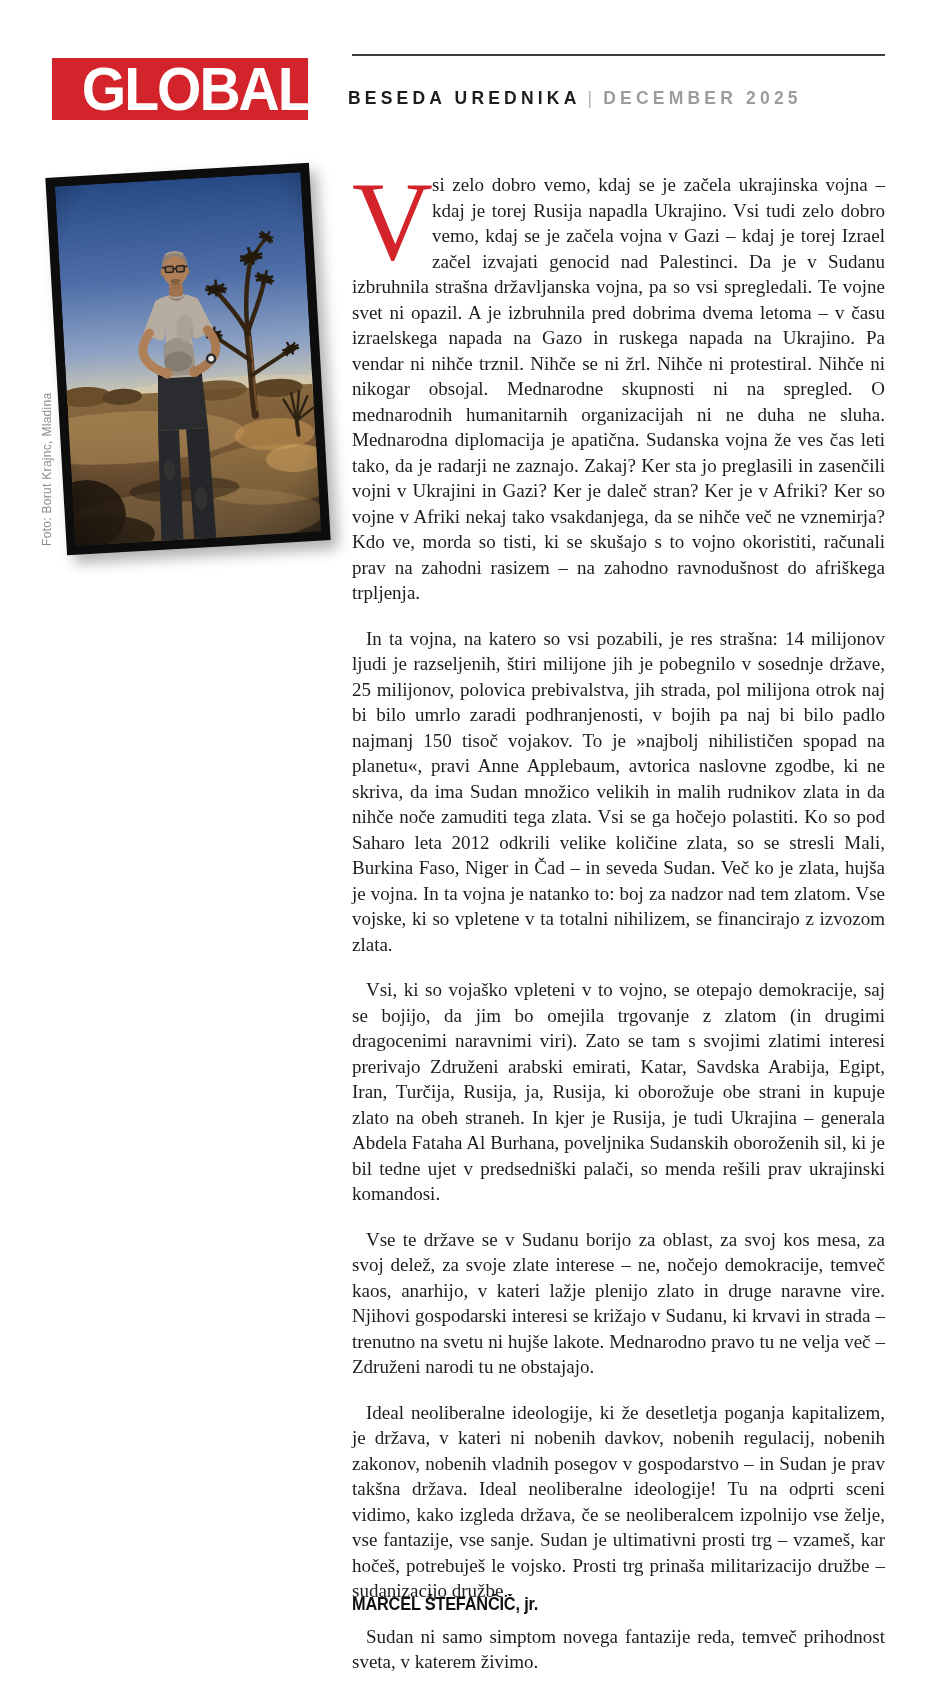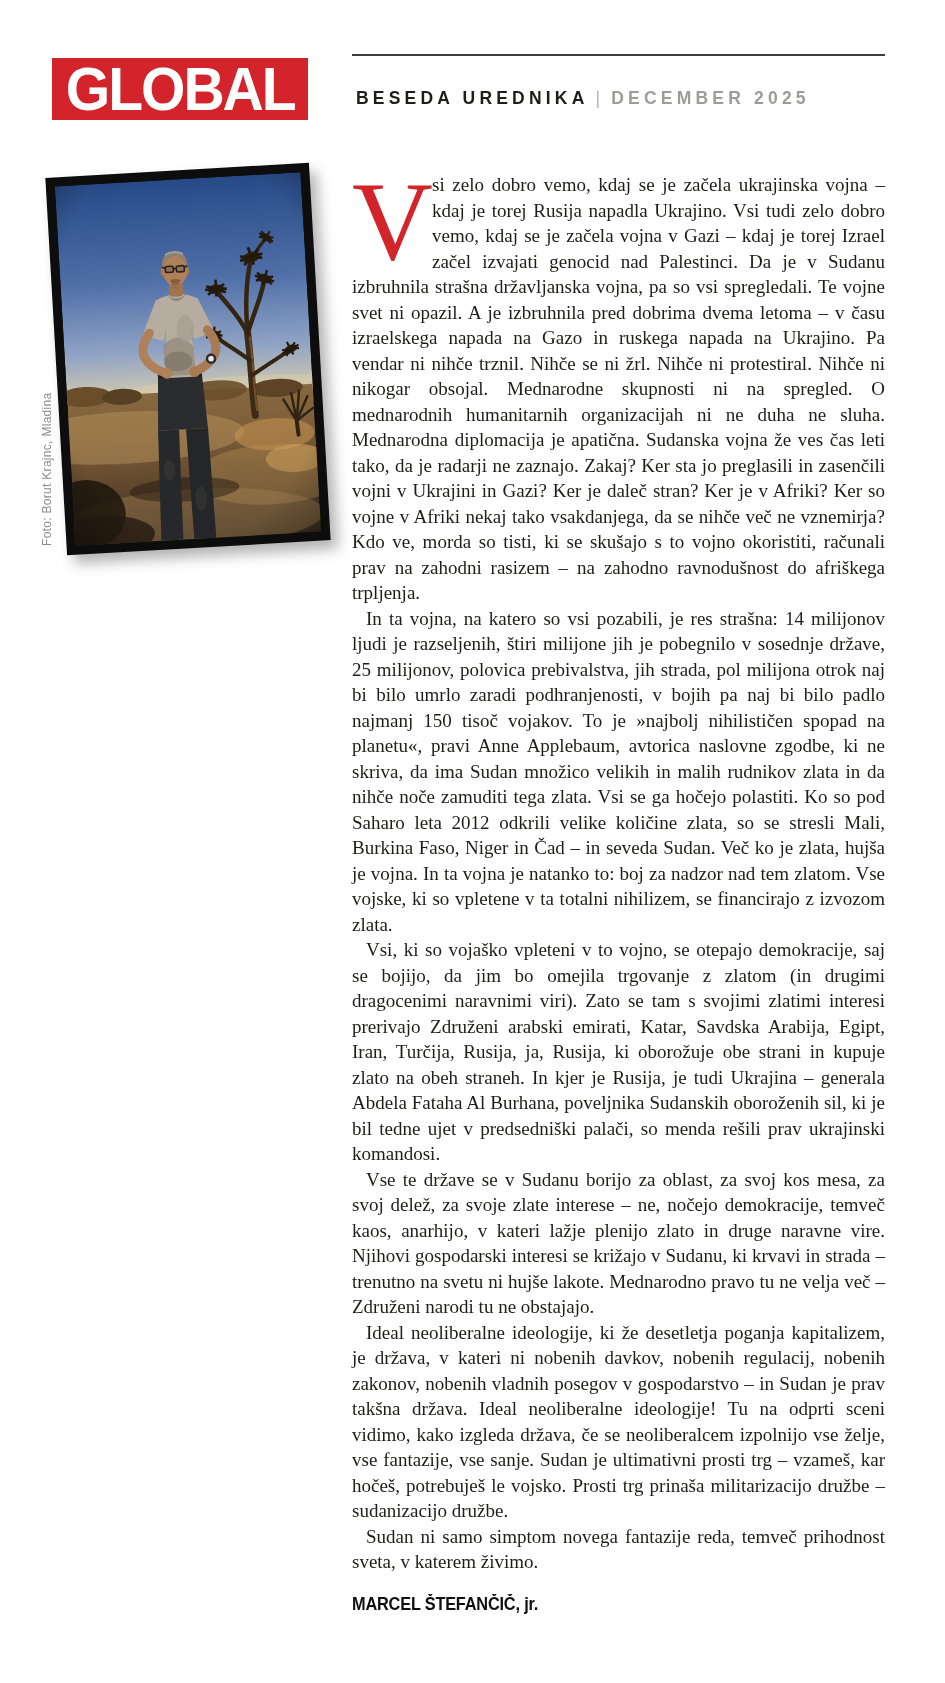--- a/index.html
+++ b/index.html
@@ -4,32 +4,32 @@
 <style>
   html,body{margin:0;padding:0;background:#ffffff;}
   .page{
     position:relative;width:945px;height:1683px;background:#ffffff;overflow:hidden;
     font-family:"Liberation Serif", serif;color:#1d1d1b;
   }
 
   
   .logo-box{
     position:absolute;left:52px;top:58px;width:256px;height:62px;
-    background:#d4242b;display:flex;align-items:center;justify-content:center;
+    background:#d4242b;display:flex;align-items:center;justify-content:flex-end;
   }
   .logo-text{
     font-family:"Liberation Sans", sans-serif;font-weight:bold;color:#ffffff;
     font-size:56px;letter-spacing:-2px;line-height:1;transform:scale(1.02,1.08);
   }
   .header-rule{
     position:absolute;left:352px;top:54px;width:533px;height:0;
     border-top:2px solid #3d3d3c;
   }
   .header-line{
-    position:absolute;left:356px;top:88px;width:533px;white-space:nowrap;
+    position:absolute;left:348px;top:88px;width:533px;white-space:nowrap;
     font-family:"Liberation Sans", sans-serif;font-weight:bold;
     font-size:17.5px;letter-spacing:4.2px;color:#1d1d1b;
   }
   .header-line .sep{color:#b3b3b2;font-weight:normal;padding:0 7px;}
   .header-line .issue{color:#9c9c9b;}
 
   
   .photo-wrap{
     position:absolute;left:56px;top:170px;width:246px;height:360px;
     background:#0d0d0d;padding:9px;transform:rotate(-3.3deg);
@@ -42,21 +42,21 @@
     font-family:"Liberation Sans", sans-serif;font-size:12px;color:#8c8c8b;
     letter-spacing:0.3px;
   }
 
   
   .article{
     position:absolute;left:352px;top:172px;width:533px;
     font-size:19px;line-height:25.5px;text-align:justify;
   }
   .article p{margin:0;padding:0;}
-  .article p.indent{text-indent:14px;}
+  .article p.indent{text-indent:14px;margin-top:20px;}
   .dropcap{
     float:left;color:#d4242b;font-size:112px;line-height:90px;
     width:74px;margin:4px 6px 0 0;text-align:left;
   }
   .signature{
     position:absolute;left:352px;top:1594px;
     font-family:"Liberation Sans", sans-serif;font-weight:bold;
     font-size:17px;letter-spacing:-0.2px;color:#0f0f0f;transform:scale(0.96,1.05);
     transform-origin:left top;
   }

